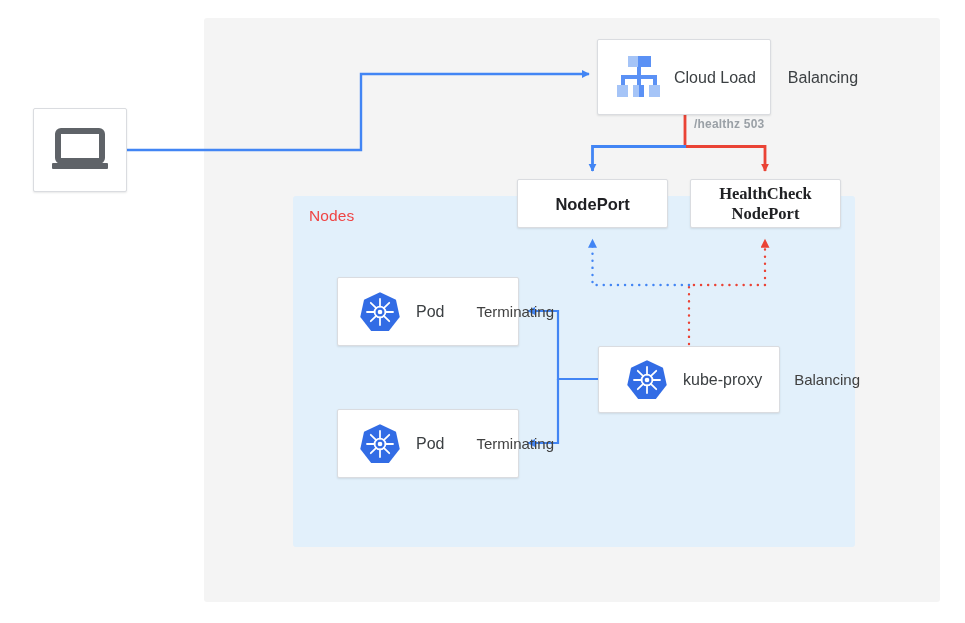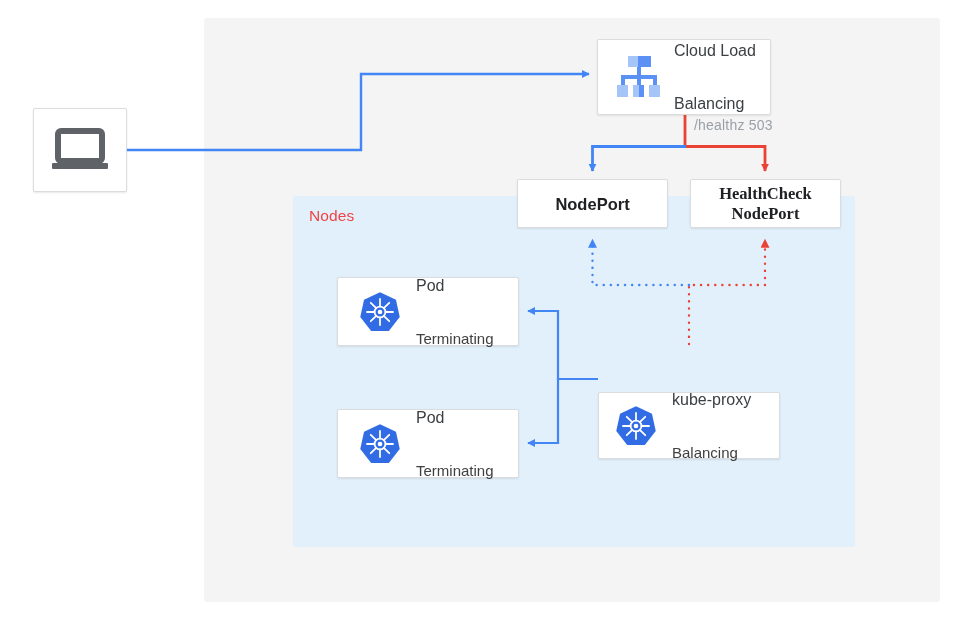--- a/index.html
+++ b/index.html
@@ -63,21 +63,21 @@
     text-align: center;
   }
   .card-icon {
     flex: 0 0 auto;
     display: flex;
     align-items: center;
     justify-content: center;
   }
   .card-text {
     display: flex;
-    flex-direction: column;
+    flex-direction: row;
     justify-content: center;
     gap: 32px;
   }
   .title-strong {
     font-size: 16.5px;
     font-weight: bold;
     color: #202124;
     line-height: 20px;
   }
   .title-plain {
@@ -115,39 +115,38 @@
   #pod1-box {
     left: 337px; top: 277px; width: 182px; height: 69px;
     padding-left: 14px;
   }
   #pod2-box {
     left: 337px; top: 409px; width: 182px; height: 69px;
     padding-left: 14px;
   }
   #kubeproxy-box {
     left: 598px; top: 346px; width: 182px; height: 67px;
-    padding-left: 9px;
-    margin-top: 46px;
+    padding-left: 20px;
   }
   .pod-icon-wrap { width: 56px; }
   .pod-text { margin-left: 8px; }
   
   #wires {
     position: absolute;
     left: 0; top: 0;
     width: 965px; height: 623px;
     pointer-events: none;
   }
   
   #healthz-label {
     position: absolute;
     left: 694px;
     top: 117px;
-    font-size: 14px;
-    font-weight: normal;
+    font-size: 12px;
+    font-weight: bold;
     color: #9aa0a6;
     letter-spacing: 0.2px;
     white-space: nowrap;
   }
 </style>
 </head>
 <body>
 
 <div id="canvas">
 

